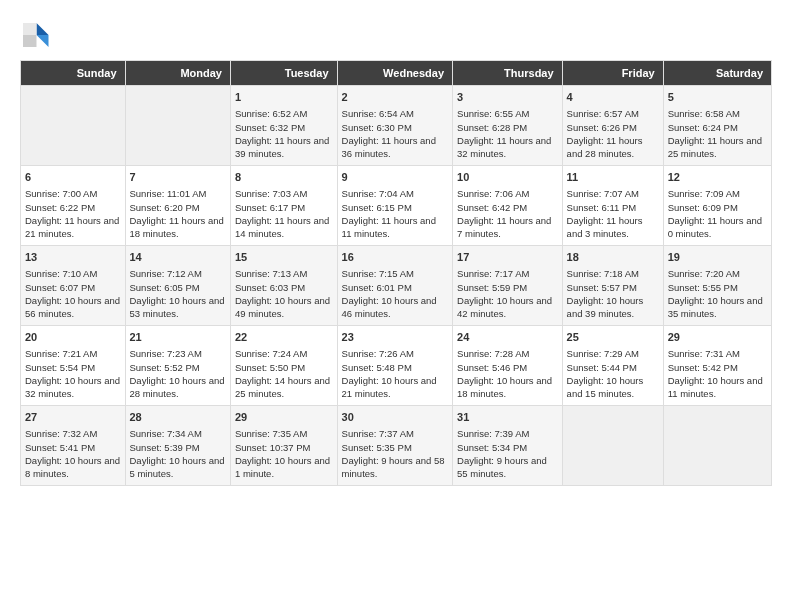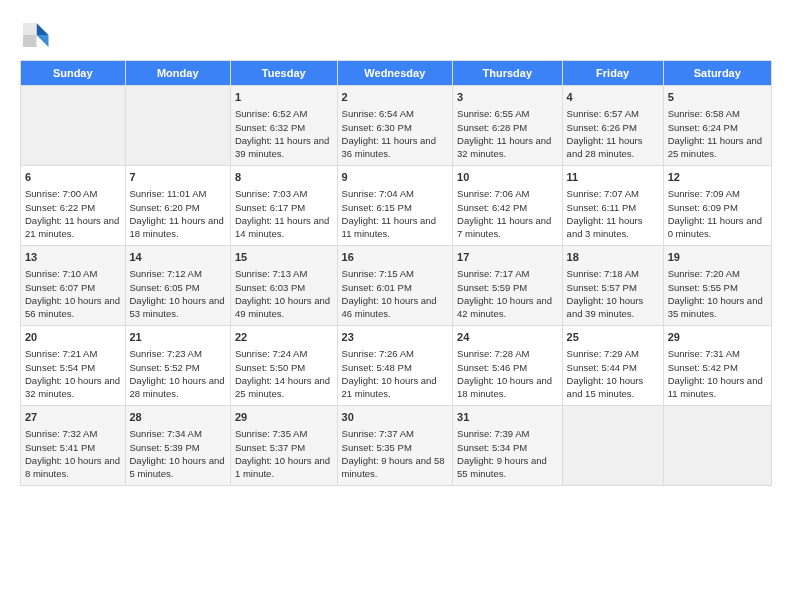--- a/index.html
+++ b/index.html
@@ -43,24 +43,24 @@
     .location {
       font-size: 14px;
       color: #555;
     }
     table {
       width: 100%;
       border-collapse: collapse;
       font-size: 10px;
     }
     thead tr th {
-      background-color: #3b82f6;
+      background-color: #404040;
       color: white;
       padding: 6px 8px;
-      text-align: center;
+      text-align: right;
       font-size: 11px;
       font-weight: bold;
       border: 1px solid #ddd;
     }
     tbody tr td {
       vertical-align: top;
       padding: 4px;
       border: 1px solid #ddd;
       min-height: 70px;
       height: 80px;
@@ -292,21 +292,21 @@
         </td>
         <td>
           <span class="day-num">28</span>
           <div>Sunrise: 7:34 AM</div>
           <div>Sunset: 5:39 PM</div>
           <div>Daylight: 10 hours and 5 minutes.</div>
         </td>
         <td>
           <span class="day-num">29</span>
           <div>Sunrise: 7:35 AM</div>
-          <div>Sunset: 5:37 PM</div>
+          <div>Sunset: 10:37 PM</div>
           <div>Daylight: 10 hours and 1 minute.</div>
         </td>
         <td>
           <span class="day-num">30</span>
           <div>Sunrise: 7:37 AM</div>
           <div>Sunset: 5:35 PM</div>
           <div>Daylight: 9 hours and 58 minutes.</div>
         </td>
         <td>
           <span class="day-num">31</span>

